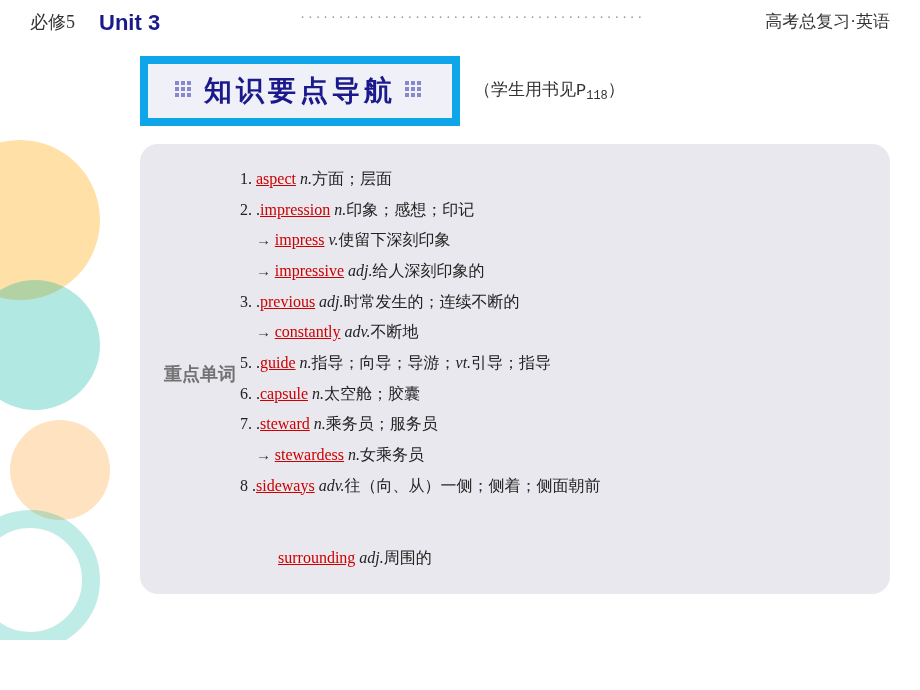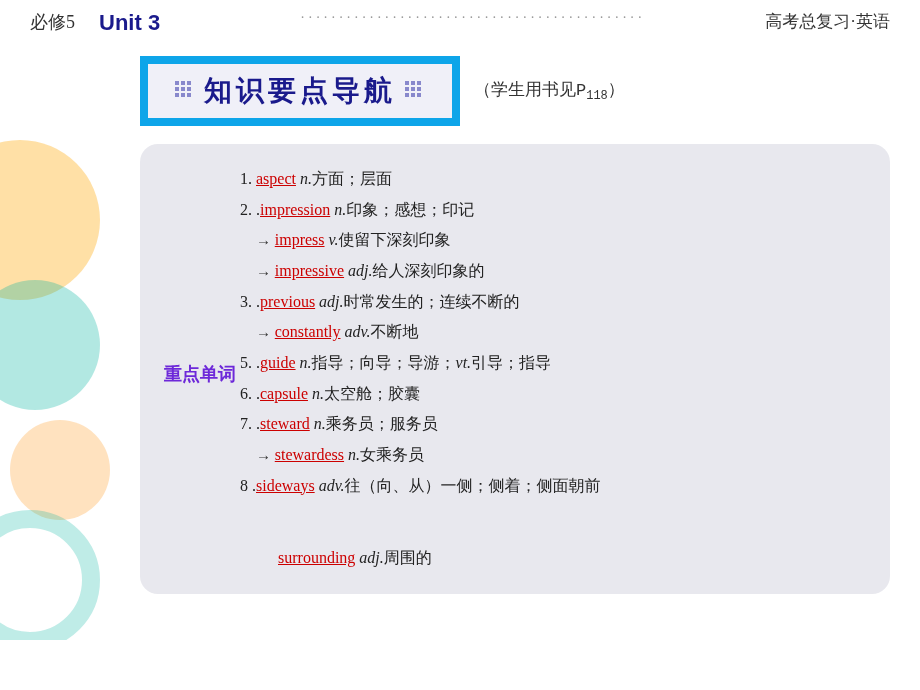--- a/index.html
+++ b/index.html
@@ -150,21 +150,21 @@
       display: flex;
       position: relative;
     }
     .label-col {
       width: 80px;
       display: flex;
       align-items: center;
       justify-content: center;
       font-size: 18px;
       font-weight: bold;
-      color: #6d28d9;
+      color: #737373;
       font-family: "SimHei", "黑体", sans-serif;
       flex-shrink: 0;
       padding-top: 10px;
     }
     .vocab-col {
       flex: 1;
       font-size: 16px;
       line-height: 1.85;
       color: #222;
     }

